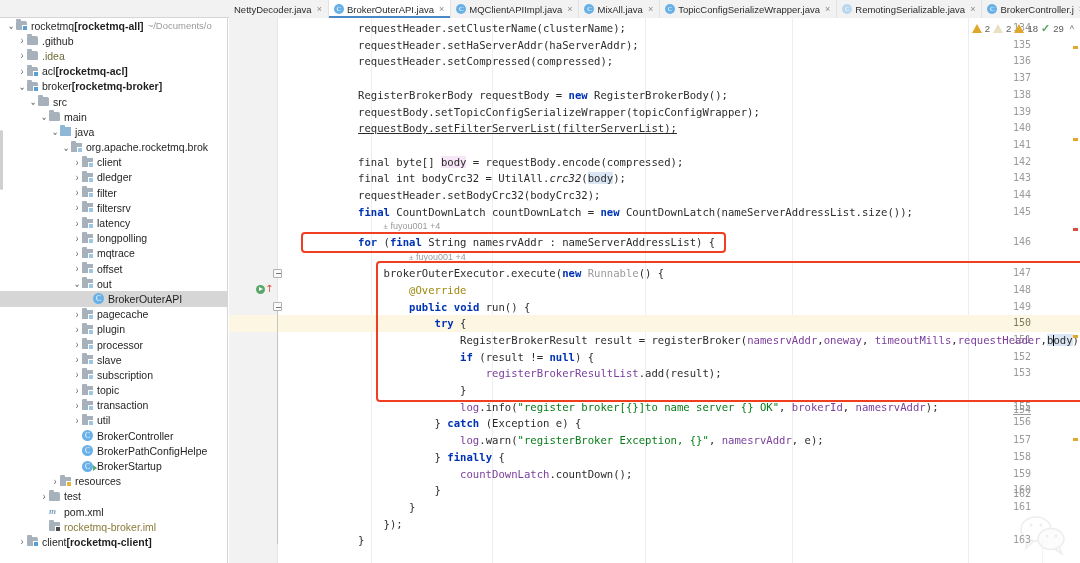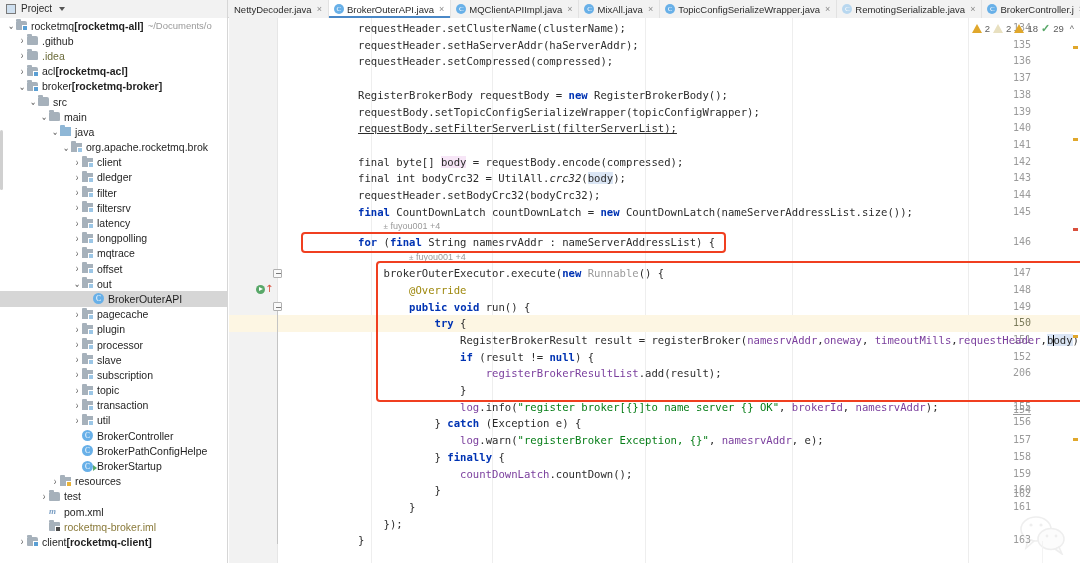--- a/index.html
+++ b/index.html
@@ -218,25 +218,20 @@
 
   
   .tree-scroll { position:absolute; left:0; top:130px; width:3px; height:60px; background:#d0d0d0; border-radius:2px; }
 </style>
 </head>
 <body>
 
 <div id="app">
 
   <div class="topbar">
-    <div class="tb-left">
-      <span class="tb-proj-icon"></span>
-      <span class="tb-proj-label">Project</span>
-      <span class="tb-caret"></span>
-    </div>
     <div class="tb-icons">
       <svg class="tb-ico" viewBox="0 0 12 12">
         <circle cx="6" cy="6" r="4.2" fill="none" stroke="#5c5c5c" stroke-width="1"></circle>
         <path d="M6 1.3V10.7M1.3 6H10.7" stroke="#5c5c5c" stroke-width="1"></path>
       </svg>
       <svg class="tb-ico" viewBox="0 0 12 12">
         <path d="M2 2h8M2 10h8" stroke="#4a4a4a" stroke-width="1.1"></path>
         <path d="M6 4v3.5M4.2 6.2L6 8l1.8-1.8" stroke="#4a4a4a" stroke-width="1.1" fill="none"></path>
       </svg>
       <svg class="tb-ico" viewBox="0 0 12 12">
@@ -516,21 +511,21 @@
         <div class="ln" style="top: 263.8px;">148</div>
         <div class="codeline" style="top: 263.8px; left: 131.08px;"><span class="ann">@Override</span></div>
         <div class="ln" style="top: 280.5px;">149</div>
         <div class="codeline" style="top: 280.5px; left: 131.08px;"><span class="kw">public</span> <span class="kw">void</span> run() {</div>
         <div class="ln hl" style="top: 297.2px;">150</div>
         <div class="codeline" style="top: 297.2px; left: 156.6px;"><span class="kw">try</span> {</div>
         <div class="ln" style="top: 313.9px;">151</div>
         <div class="codeline" style="top: 313.9px; left: 182.12px;">RegisterBrokerResult result = registerBroker(<span class="param">namesrvAddr</span>,<span class="param">oneway</span>, <span class="param">timeoutMills</span>,<span class="param">requestHeader</span>,<span class="hl-var">b<span class="caret"></span>ody</span>);</div>
         <div class="ln" style="top: 330.6px;">152</div>
         <div class="codeline" style="top: 330.6px; left: 182.12px;"><span class="kw">if</span> (result != <span class="kw">null</span>) {</div>
-        <div class="ln" style="top: 347.3px;">206</div>
+        <div class="ln" style="top: 347.3px;">153</div>
         <div class="codeline" style="top: 347.3px; left: 207.64px;"><span class="fld">registerBrokerResultList</span>.add(result);</div>
         <div class="ln" style="top: 384px; text-decoration: underline;">154</div>
         <div class="codeline" style="top: 364px; left: 182.12px;">}</div>
         <div class="ln" style="top: 380.7px;">155</div>
         <div class="codeline" style="top: 380.7px; left: 182.12px;"><span class="fld">log</span>.info(<span class="str">"register broker[{}]to name server {} OK"</span>, <span class="param">brokerId</span>, <span class="param">namesrvAddr</span>);</div>
         <div class="ln" style="top: 396px;">156</div>
         <div class="codeline" style="top: 397.4px; left: 156.6px;">} <span class="kw">catch</span> (Exception e) {</div>
         <div class="ln" style="top: 414.1px;">157</div>
         <div class="codeline" style="top: 414.1px; left: 182.12px;"><span class="fld">log</span>.warn(<span class="str">"registerBroker Exception, {}"</span>, <span class="param">namesrvAddr</span>, e);</div>
         <div class="ln" style="top: 430.8px;">158</div>

